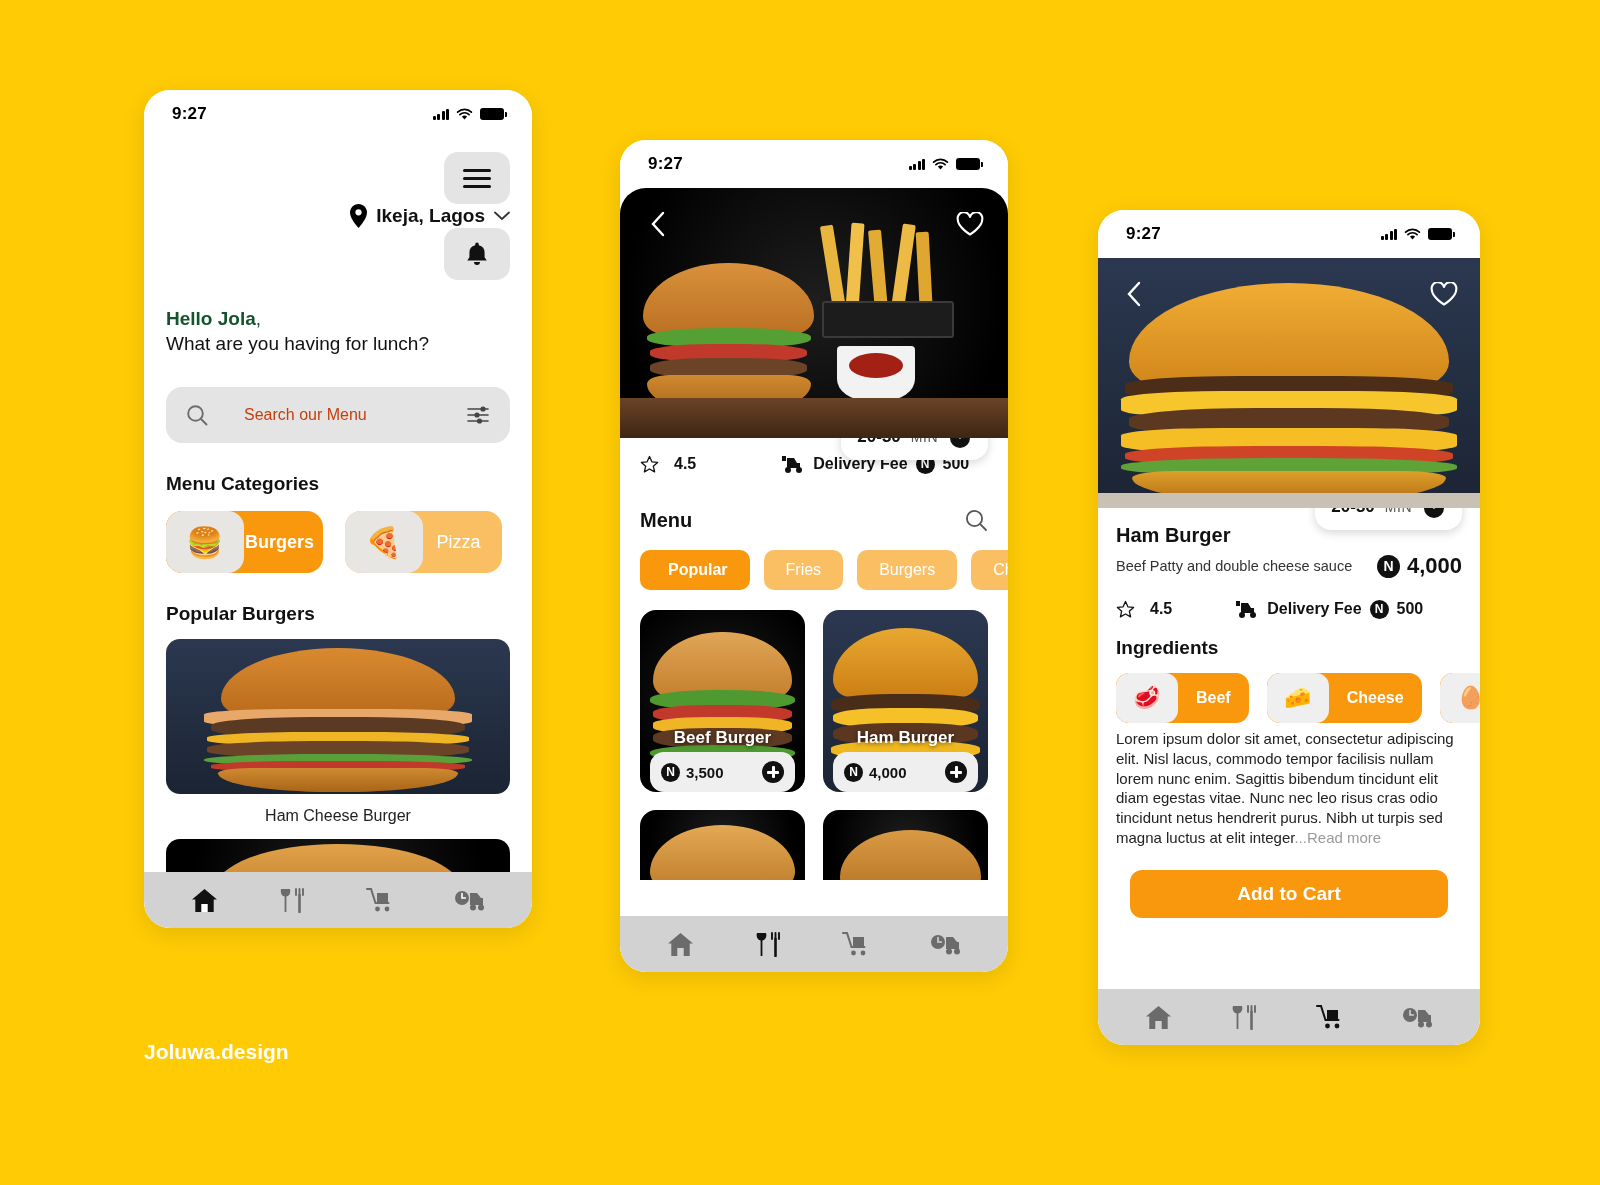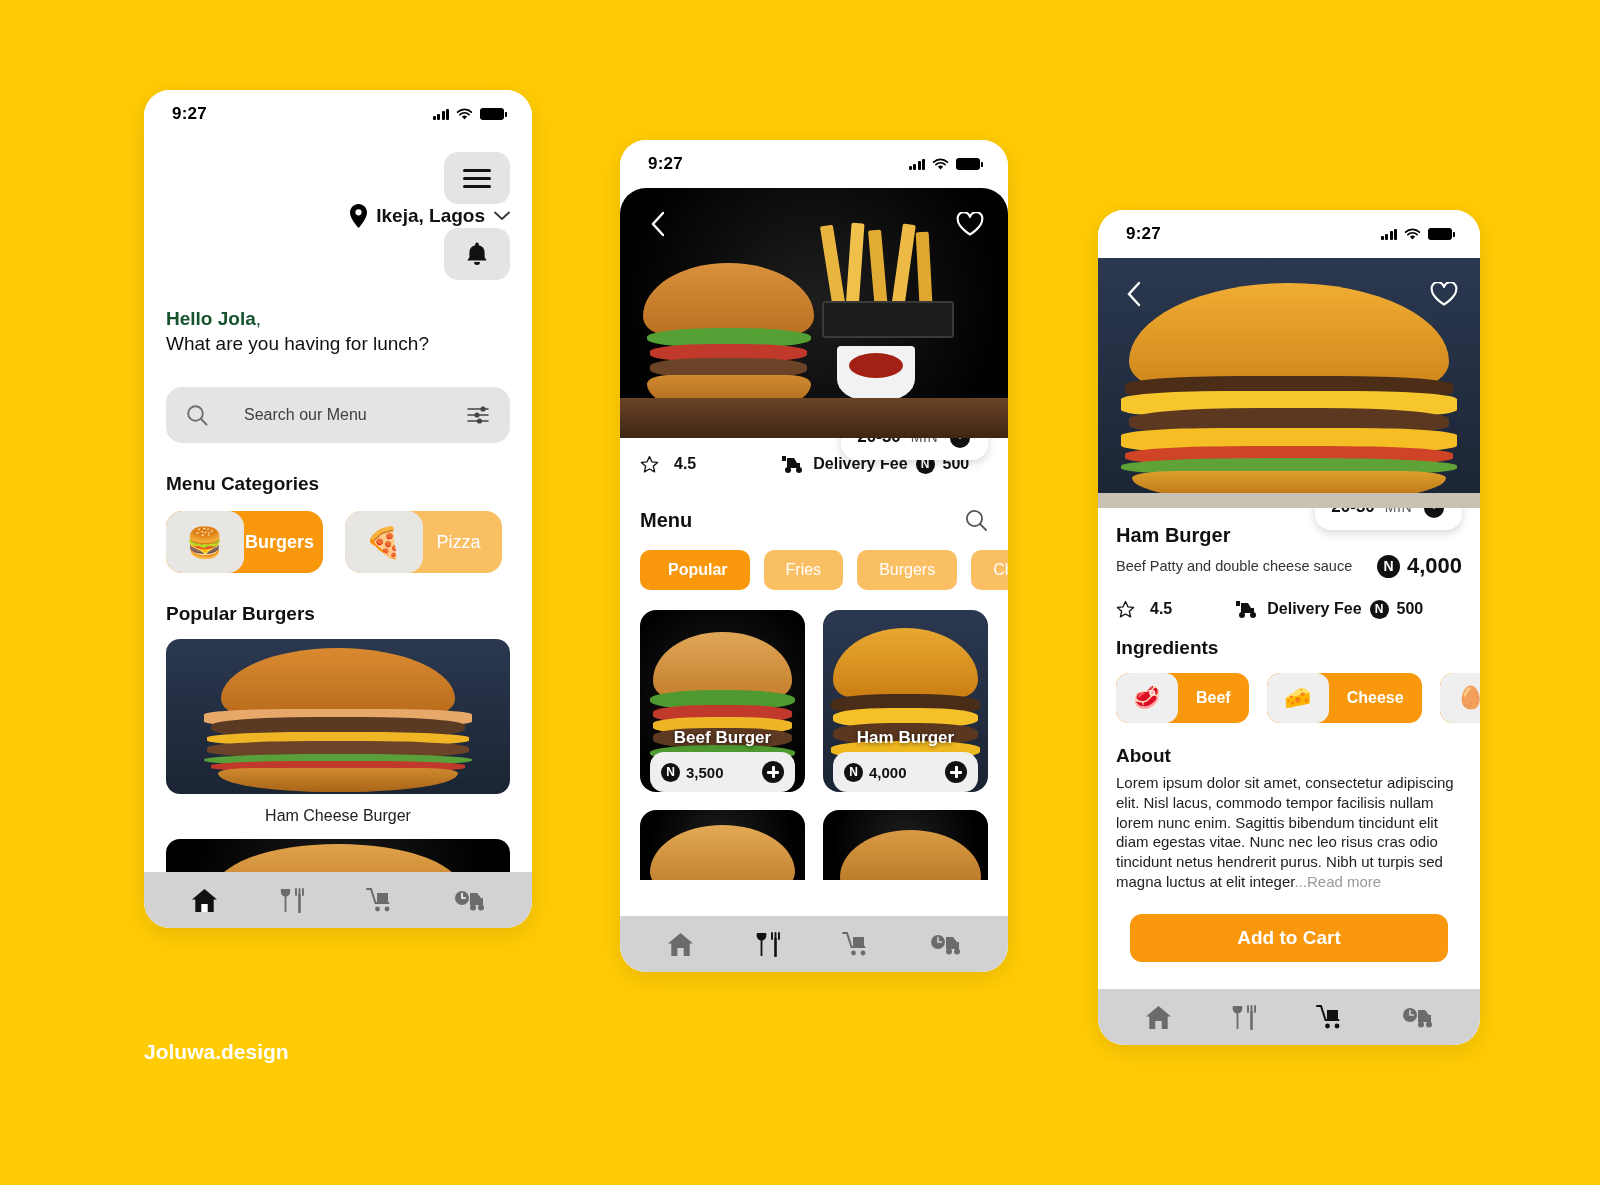--- a/index.html
+++ b/index.html
@@ -63,21 +63,21 @@
 
   .greet { margin-top: 28px; }
   .greet-1 { font-size:19px; color:#14532d; }
   .greet-1 b { font-weight:bold; }
   .greet-2 { font-size:19px; color:#111; margin-top:3px; }
 
   .searchbar {
     margin-top: 32px; height: 56px; background:#E4E4E4; border-radius: 16px;
     display:flex; align-items:center; padding: 0 20px; gap:14px; cursor:text;
   }
-  .search-ph { flex:1; font-size:16px; color:#404040; padding-left: 22px; }
+  .search-ph { flex:1; font-size:16px; color:#c2410c; padding-left: 22px; }
 
   .sec-title { font-size:19px; font-weight:bold; color:#111; margin-top:30px; }
 
   .cats { display:flex; gap:22px; margin-top:16px; }
   .cat {
     height: 62px; border-radius: 16px; display:flex; align-items:center;
     overflow:hidden; cursor:pointer; min-width: 157px;
   }
   .cat-ico {
     width: 78px; height:100%; background:#E8E6E3; border-radius:16px;
@@ -629,21 +629,20 @@
       <div class="ing">
         <div class="ing-ico">🧀</div>
         <div class="ing-label">Cheese</div>
       </div>
       <div class="ing">
         <div class="ing-ico">🥚</div>
 
       </div>
     </div>
 
-    <div class="about-title">About</div>
     <div class="about-text">
       <span>Lorem ipsum dolor sit amet, consectetur adipiscing elit. Nisl lacus, commodo tempor facilisis nullam lorem nunc enim. Sagittis bibendum tincidunt elit diam egestas vitae. Nunc nec leo risus cras odio tincidunt netus hendrerit purus. Nibh ut turpis sed magna luctus at elit integer</span><span class="read-more">...Read more</span>
     </div>
 
     <div class="cart-btn">Add to Cart</div>
   </div>
 
   <div class="navbar">
     <div class="nav-i">
       <svg width="27" height="25" viewBox="0 0 27 25">

